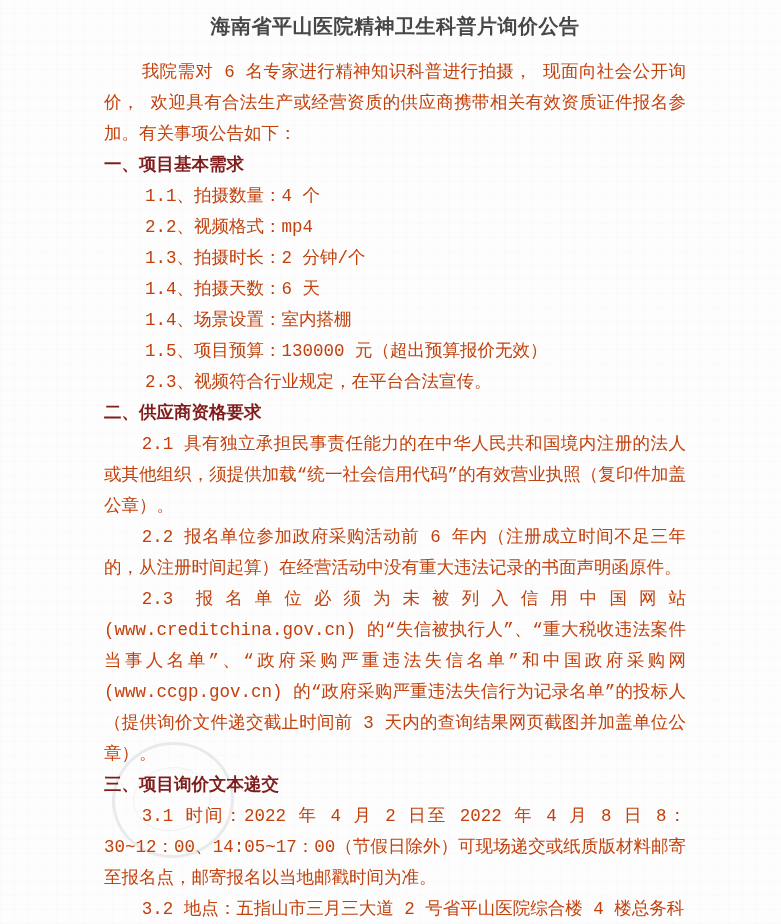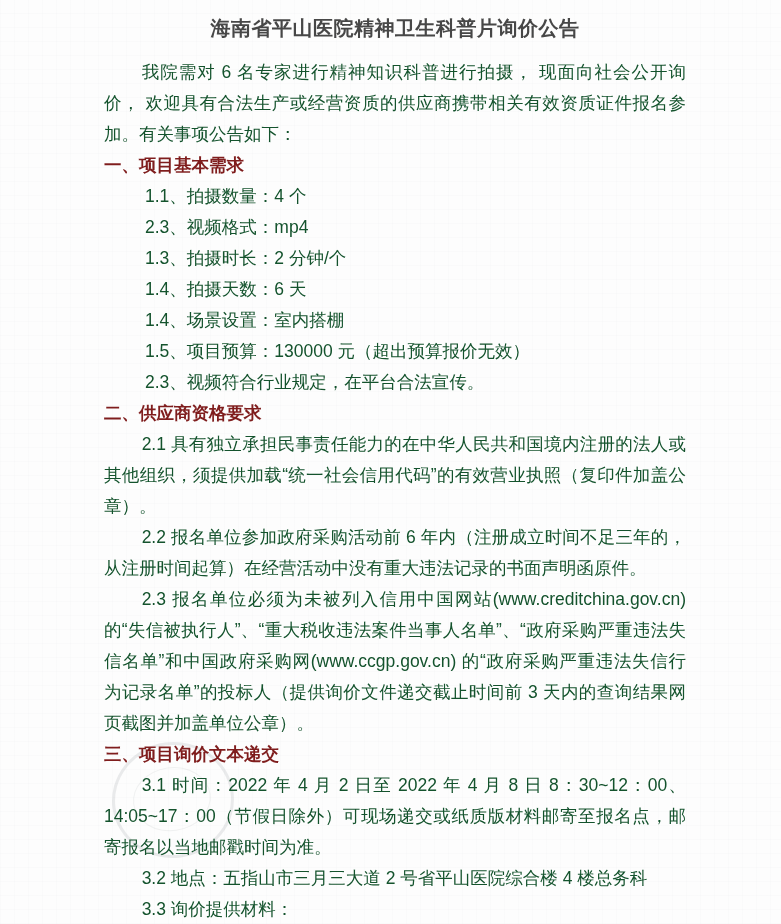--- a/index.html
+++ b/index.html
@@ -1,21 +1,21 @@
 <!DOCTYPE html>
 <html><head>
 <meta charset="utf-8">
 <style>
   html,body { margin:0; padding:0; background:#ffffff; }
   .page {
     position:relative;
     width:781px; height:924px;
     background:#fdfdfd;
     overflow:hidden;
-    font-family:Liberation Sans, sans-serif;
+    font-family:Liberation Mono, monospace;
     color:#3d3d3d;
   }
   
   .page::before{
     content:"";
     position:absolute; inset:0;
     background:
       repeating-linear-gradient(0deg, rgba(160,170,180,0.035) 0 1px, transparent 1px 14px),
       repeating-linear-gradient(90deg, rgba(160,170,180,0.03) 0 1px, transparent 1px 14px);
     pointer-events:none;
@@ -24,21 +24,21 @@
     position:absolute; left:104px; right:95px; top:4px;
   }
   .doc-title{
     font-size:20px; font-weight:bold; color:#474747;
     text-align:center; margin:10px 0 15px 0; letter-spacing:0.5px;
     line-height:28px;
   }
   .para, .sec-heading, .item{
     font-size:17.5px; line-height:31px; margin:0;
     text-align:justify; text-justify:inter-ideograph;
-    color:#14532d;
+    color:#c2410c;
   }
   .para.indent{ text-indent:2.15em; }
   .sec-heading{ font-weight:bold; color:#7f1d1d; }
   .item{ padding-left:41px; }
   
   .stamp{
     position:absolute; left:112px; top:742px;
     width:116px; height:110px;
     border:3px solid rgba(130,135,140,0.16);
     border-radius:50%;
@@ -58,21 +58,21 @@
 <div class="page">
   <div class="stamp"></div>
   <div class="content">
 
     <h1 class="doc-title">海南省平山医院精神卫生科普片询价公告</h1>
 
     <p class="para indent">我院需对 6 名专家进行精神知识科普进行拍摄， 现面向社会公开询价， 欢迎具有合法生产或经营资质的供应商携带相关有效资质证件报名参加。有关事项公告如下：</p>
 
     <h2 class="sec-heading">一、项目基本需求</h2>
     <p class="item">1.1、拍摄数量：4 个</p>
-    <p class="item">2.3、视频格式：mp4</p>
+    <p class="item">2.2、视频格式：mp4</p>
     <p class="item">1.3、拍摄时长：2 分钟/个</p>
     <p class="item">1.4、拍摄天数：6 天</p>
     <p class="item">1.4、场景设置：室内搭棚</p>
     <p class="item">1.5、项目预算：130000 元（超出预算报价无效）</p>
     <p class="item">2.3、视频符合行业规定，在平台合法宣传。</p>
 
     <h2 class="sec-heading">二、供应商资格要求</h2>
     <p class="para indent">2.1 具有独立承担民事责任能力的在中华人民共和国境内注册的法人或其他组织，须提供加载“统一社会信用代码”的有效营业执照（复印件加盖公章）。</p>
     <p class="para indent">2.2 报名单位参加政府采购活动前 6 年内（注册成立时间不足三年的，从注册时间起算）在经营活动中没有重大违法记录的书面声明函原件。</p>
     <p class="para indent">2.3 报名单位必须为未被列入信用中国网站(www.creditchina.gov.cn) 的“失信被执行人”、“重大税收违法案件当事人名单”、“政府采购严重违法失信名单”和中国政府采购网(www.ccgp.gov.cn) 的“政府采购严重违法失信行为记录名单”的投标人（提供询价文件递交截止时间前 3 天内的查询结果网页截图并加盖单位公章）。</p>

